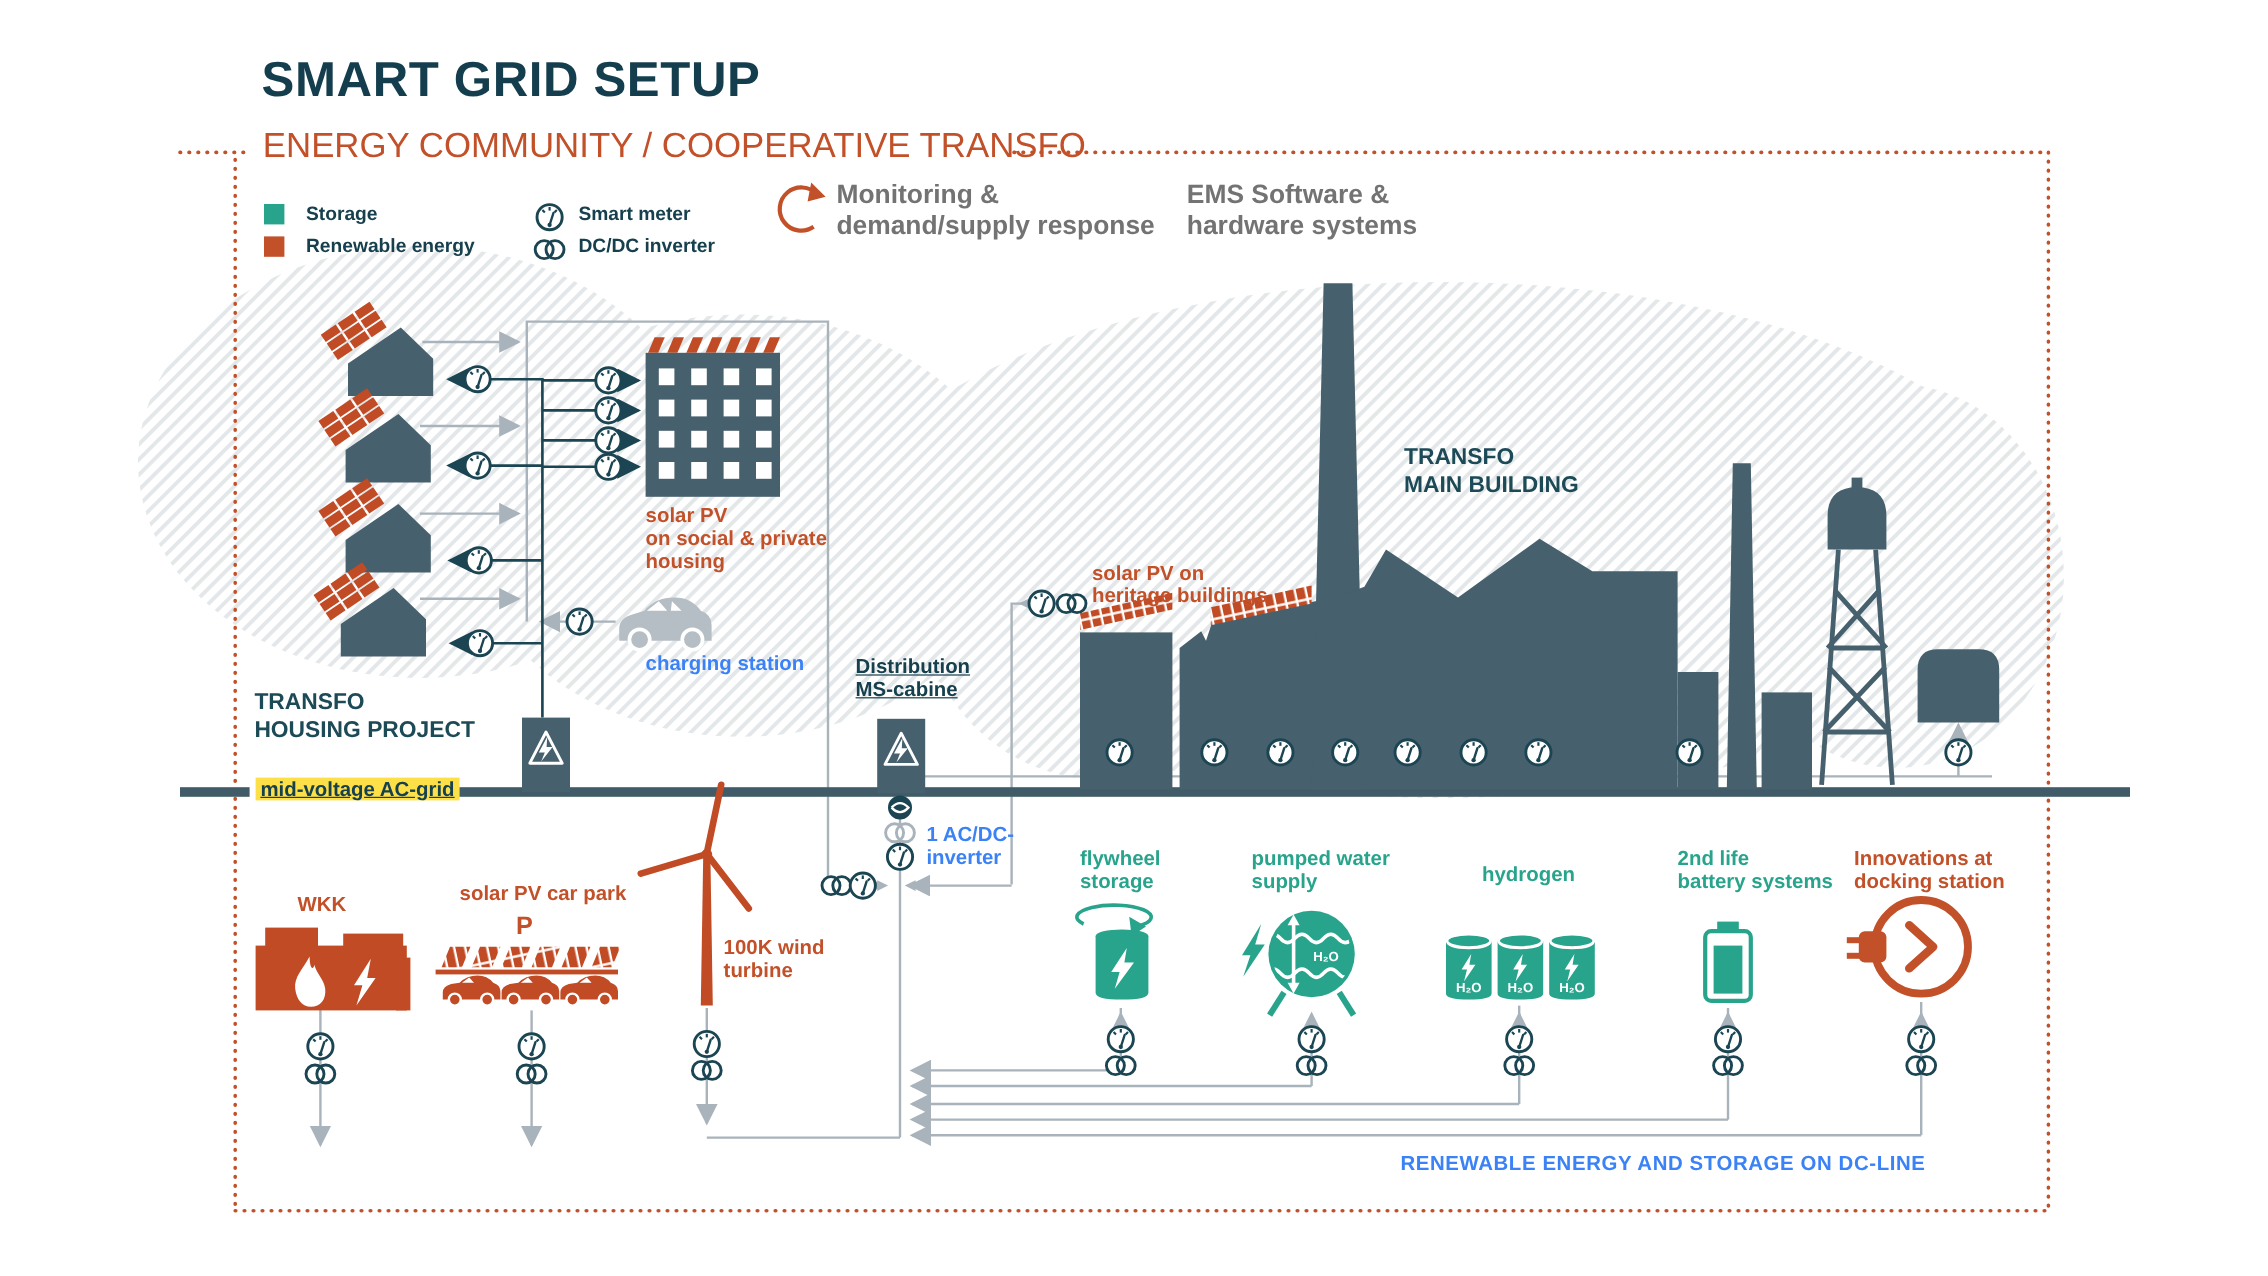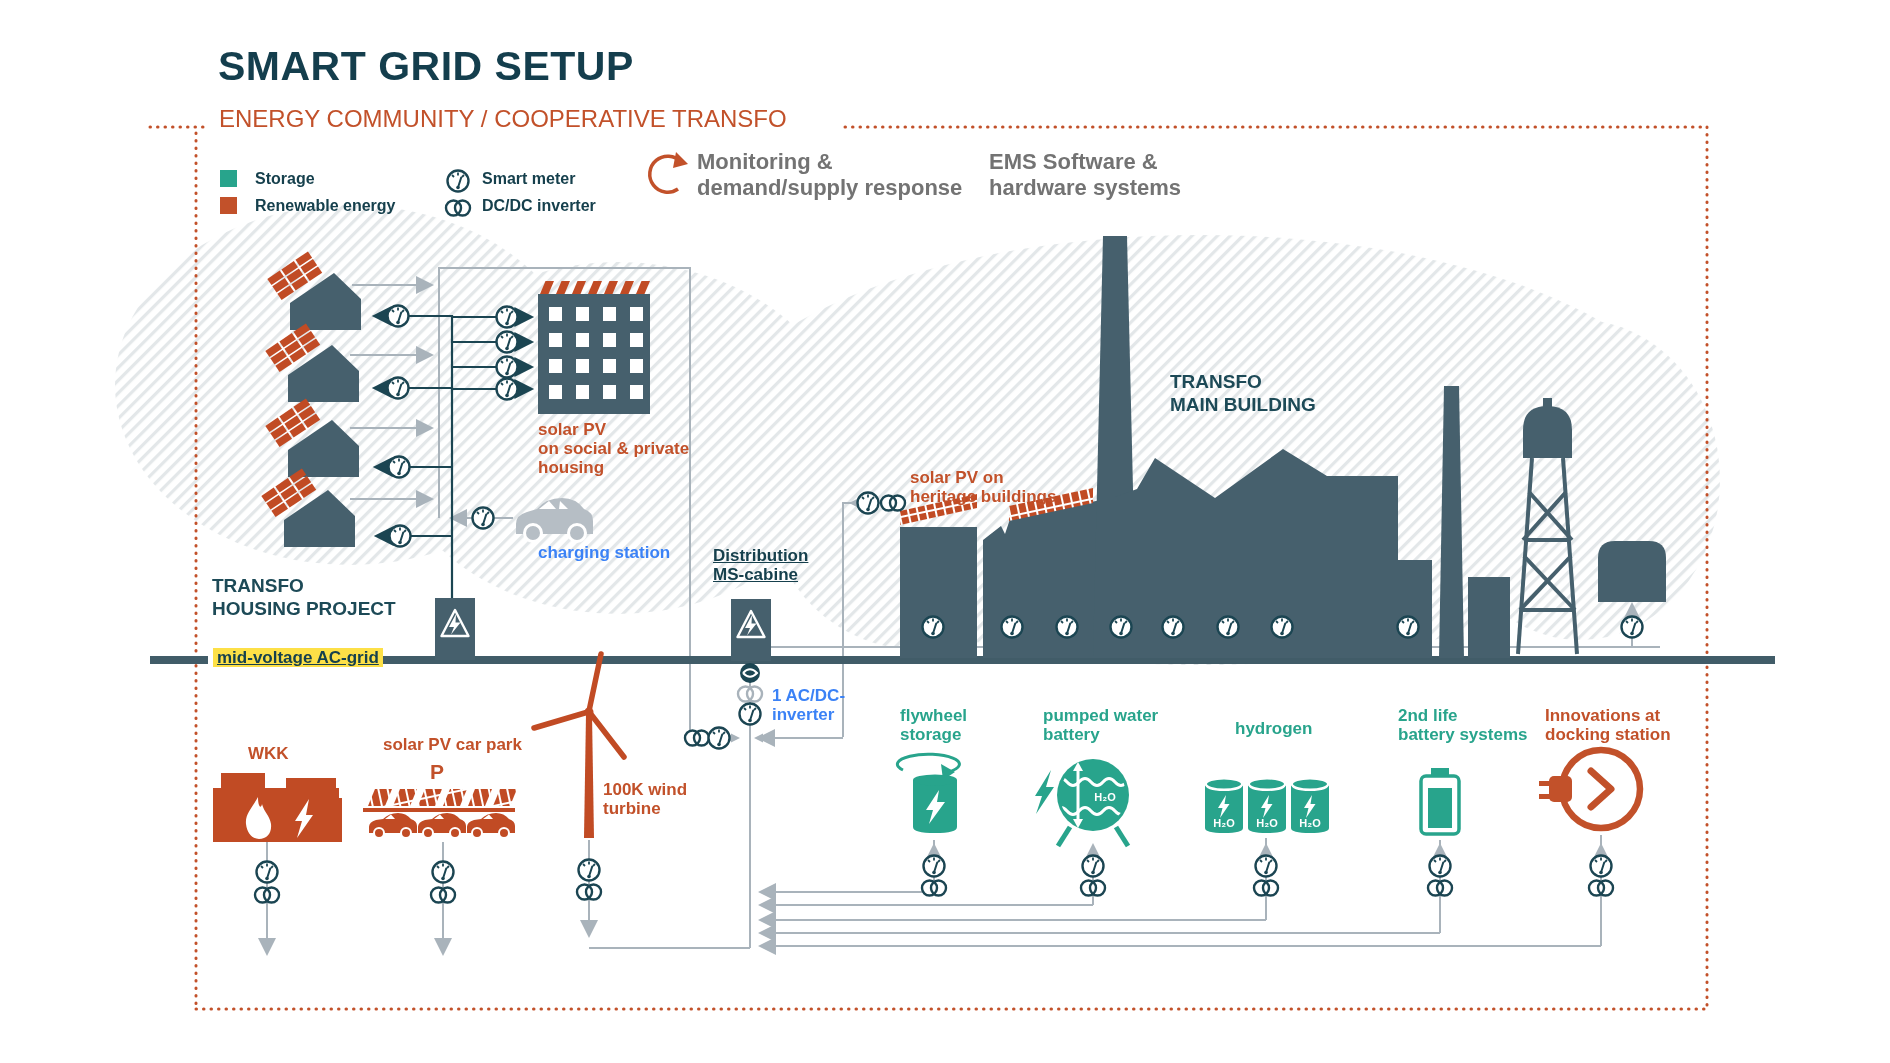--- a/index.html
+++ b/index.html
@@ -1,21 +1,21 @@
 <!DOCTYPE html>
 <html><head>
 <meta charset="utf-8">
 <style>
   html,body{margin:0;padding:0;background:#fff;}
   #stage{position:relative;width:1890px;height:1063px;background:#fff;overflow:hidden;
          font-family:"Liberation Sans",sans-serif;}
   #diagram-svg{position:absolute;left:0;top:0;}
   .lbl{position:absolute;white-space:pre-line;line-height:1.12;}
   .title{font-size:41px;font-weight:bold;color:#143e4d;letter-spacing:.5px;}
-  .subtitle{font-size:24px;font-weight:500;color:#c2512a;}
+  .subtitle{font-size:29px;font-weight:500;color:#c2512a;}
   .leg{font-size:16px;font-weight:600;color:#16404d;}
   .orangeb{font-size:17px;font-weight:bold;color:#c2512a;}
   .tealb{font-size:17px;font-weight:bold;color:#28a48c;}
   .darkb{font-size:17px;font-weight:bold;color:#16404d;text-decoration:underline;}
   .grayb{font-size:17px;font-weight:bold;color:#3b82f6;}
   .big{font-size:19px;font-weight:600;color:#1d4a57;line-height:1.22;}
   .accent2{font-size:22px;font-weight:600;color:#737373;line-height:1.2;}
 </style>
 </head>
 <body>
@@ -421,20 +421,21 @@
 MAIN BUILDING</div>
 
 <div class="lbl orangeb" style="left:248px;top:744px;">WKK</div>
 <div class="lbl orangeb" style="left:383px;top:735px;">solar PV car park</div>
 <div class="lbl orangeb" style="left:430px;top:760px;font-size:21px;">P</div>
 <div class="lbl orangeb" style="left:603px;top:780px;">100K wind
 turbine</div>
 <div class="lbl tealb" style="left:900px;top:706px;">flywheel
 storage</div>
 <div class="lbl tealb" style="left:1043px;top:706px;">pumped water
-battery</div>
+supply</div>
 <div class="lbl tealb" style="left:1235px;top:719px;">hydrogen</div>
 <div class="lbl tealb" style="left:1398px;top:706px;">2nd life
 battery systems</div>
 <div class="lbl orangeb" style="left:1545px;top:706px;">Innovations at
 docking station</div>
+<div class="lbl grayb" style="left:1167px;top:960px;letter-spacing:.5px;">RENEWABLE ENERGY AND STORAGE ON DC-LINE</div>
 
 </div>
 
 </body></html>

